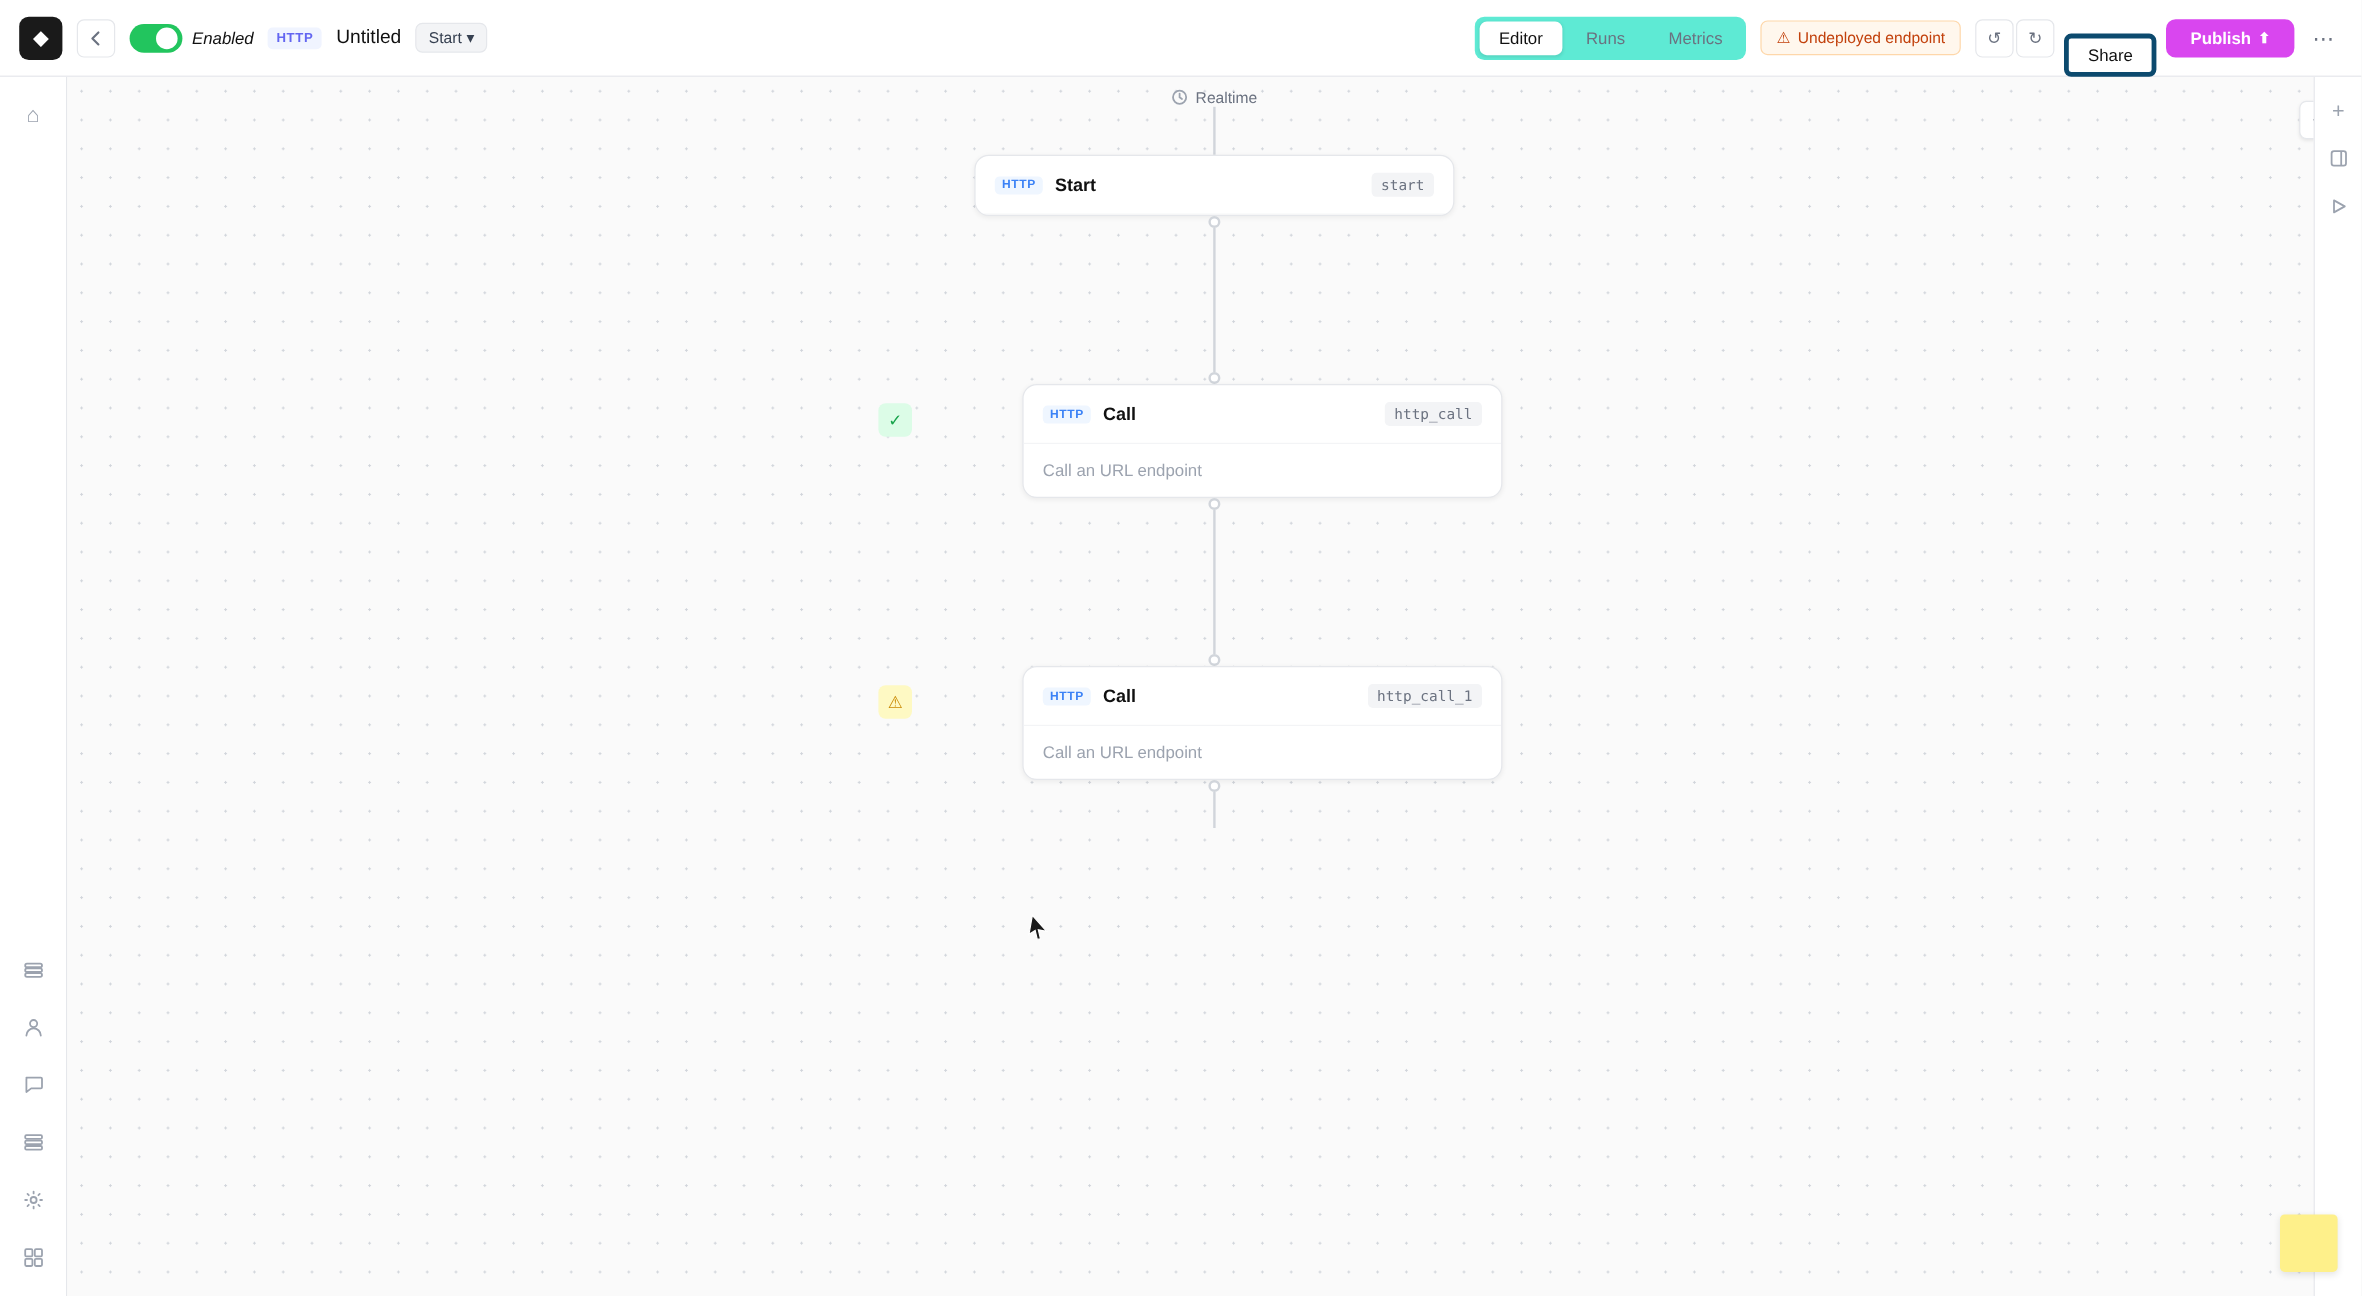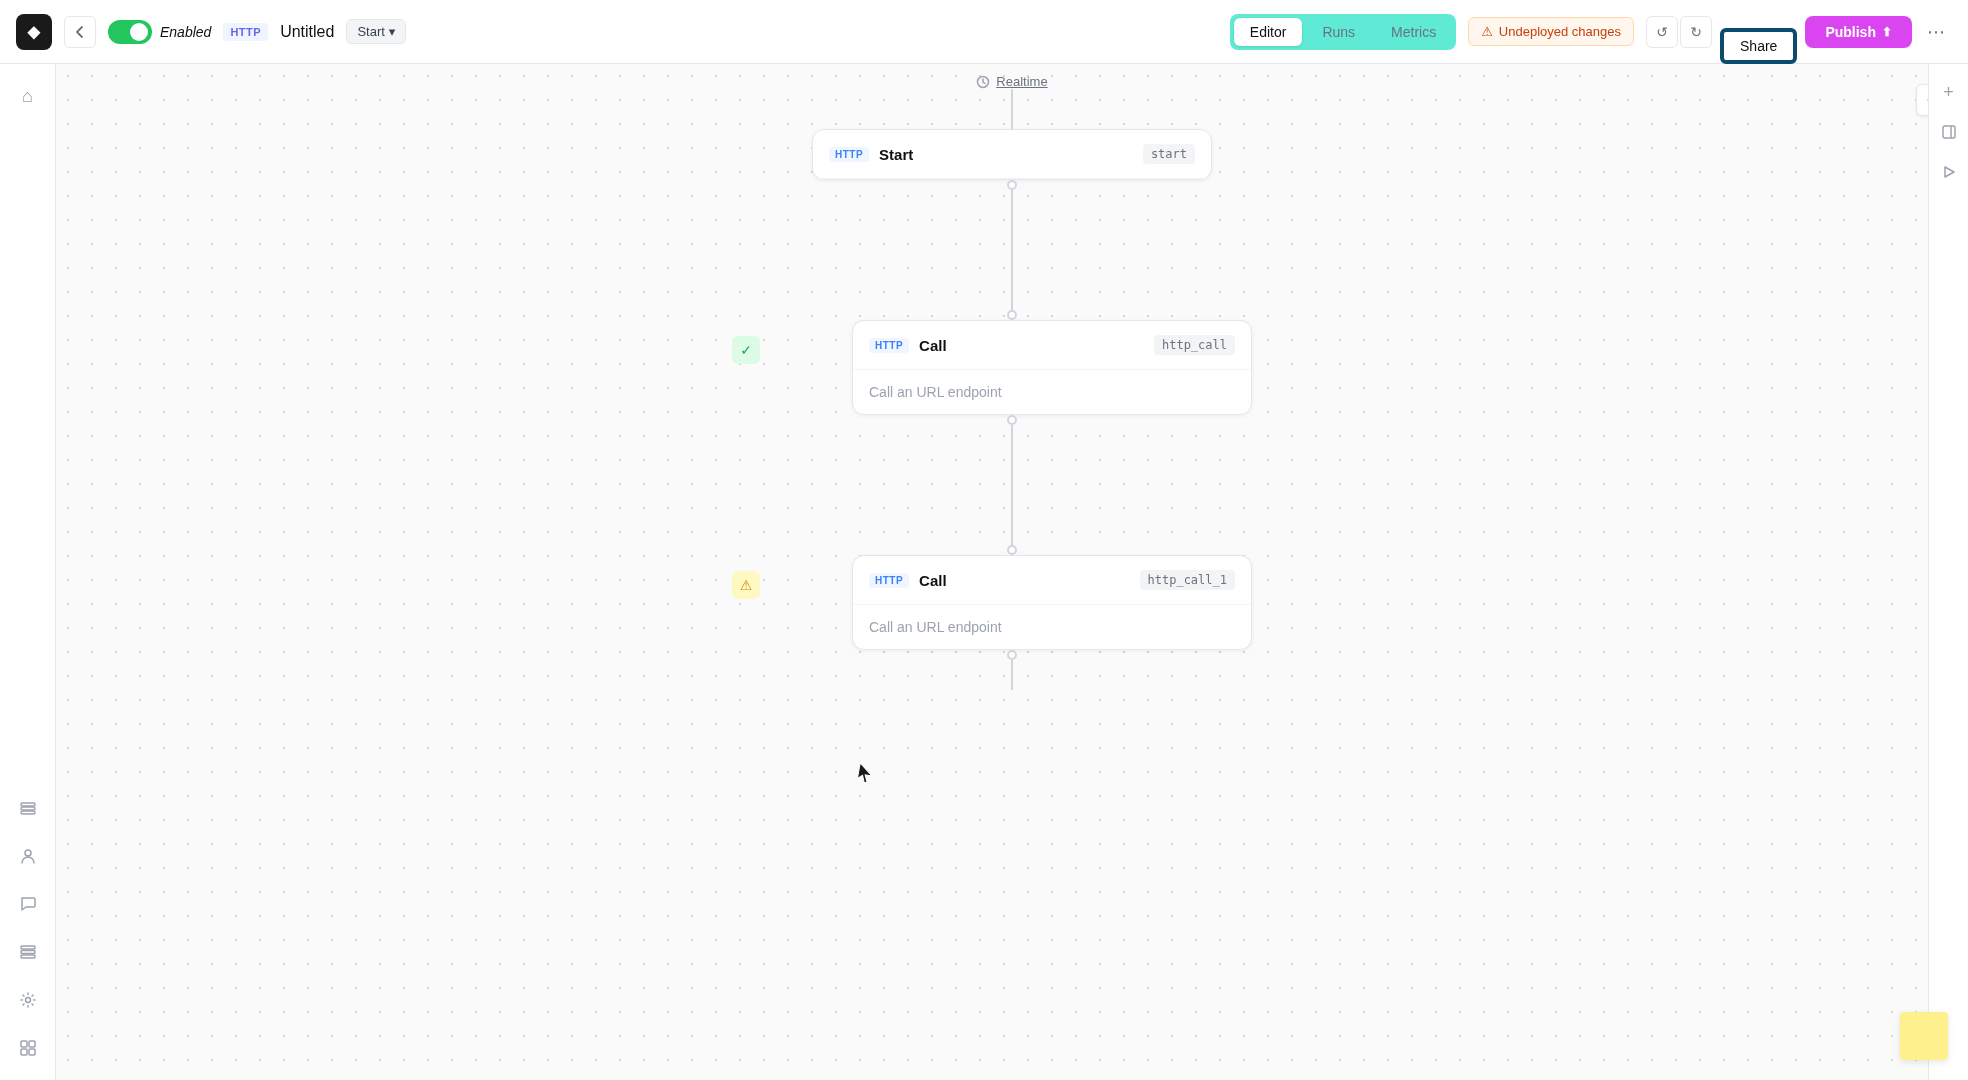--- a/index.html
+++ b/index.html
@@ -200,24 +200,23 @@
     .workflow-area {
       position: absolute;
       top: 0; left: 0; right: 0; bottom: 0;
       display: flex;
       flex-direction: column;
       align-items: center;
     }
 
     .realtime-label {
       margin-top: 12px;
-      display: flex; align-items: center; gap: 6px;
+      display: flex; align-items: flex-start; gap: 6px;
       color: #6b7280;
       font-size: 13px;
-      text-decoration: underline;
     }
 
     .node-card {
       width: 400px;
       background: #fff;
       border: 1.5px solid #e5e7eb;
       border-radius: 12px;
       overflow: hidden;
       box-shadow: 0 1px 4px rgba(0,0,0,0.06);
       position: relative;
@@ -359,21 +358,21 @@
     </div>
     <div class="nav-tab">
       <span>Runs</span>
     </div>
     <div class="nav-tab">
       <span>Metrics</span>
     </div>
   </div>
   <div class="undeployed-badge">
     <span>⚠</span>
-    <span>Undeployed changes</span>
+    <span>Undeployed endpoint</span>
   </div>
   <div class="topbar-actions">
     <div class="undo-redo">
       <div class="icon-btn">↺</div>
       <div class="icon-btn">↻</div>
     </div>
     <button class="share-btn">
       <span>Share</span>
     </button>
     <button class="publish-btn">

